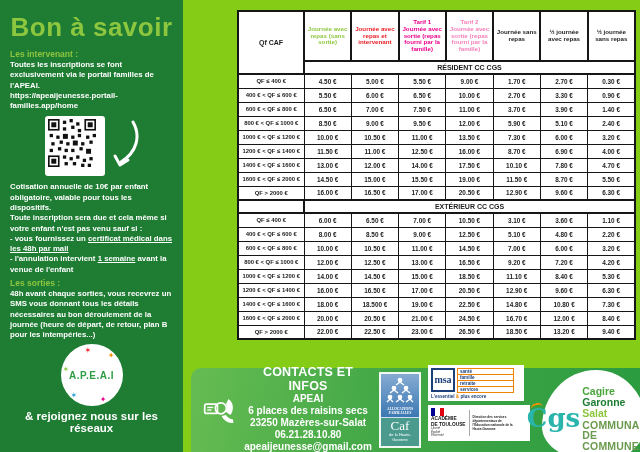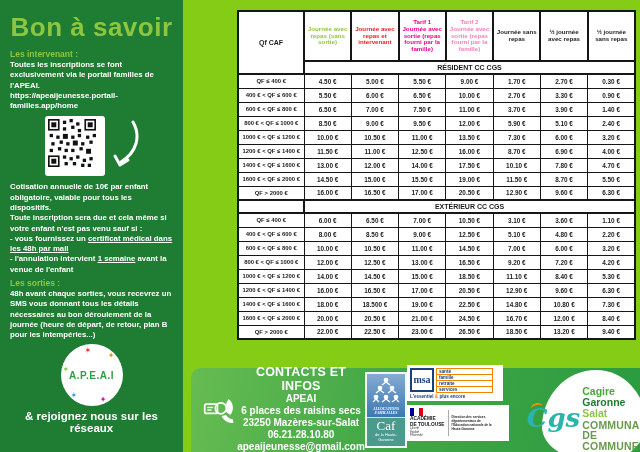--- a/index.html
+++ b/index.html
@@ -41,21 +41,21 @@
   .band-row{height:13px;}
   .band{border-width:2px;font-size:7px;font-weight:800;text-align:center;color:#1c1c1c;}
   .corner-empty{border-width:2px;}
   .data-row{height:14px;}
   .row-label{font-size:5.9px;font-weight:700;text-align:center;}
   .val{font-size:6.4px;font-weight:700;text-align:center;}
 
   
   .footer{position:absolute;left:191px;top:368px;width:449px;height:84px;
     background:linear-gradient(100deg,#66bc52,#43a847 42%,#2c9c40 95%);
-    border-radius:10px 0 0 0;display:flex;align-items:center;box-sizing:border-box;padding:0 0 0 12px;}
+    border-radius:10px 0 0 0;display:flex;align-items:center;box-sizing:border-box;padding:0 0 0 12px;gap:7px;}
   .contact-icon svg{width:34px;height:28px;display:block;}
   .contact{color:#fff;text-align:center;width:128px;flex:none;}
   .contact .h{font-size:12.5px;font-weight:800;letter-spacing:.2px;line-height:1.05;}
   .contact .l{font-size:10px;font-weight:700;line-height:1.22;}
   .caf{width:42px;height:76px;flex:none;border:2px solid #f2f7f2;box-sizing:border-box;
     background:linear-gradient(#86abd3,#2f6fad 70%);display:flex;flex-direction:column;align-items:center;}
   .caf svg{width:30px;height:30px;margin-top:2px;}
   .caf .alloc{color:#fff;font-family:"Liberation Serif",serif;font-style:italic;font-size:3.8px;font-weight:700;
     text-align:center;line-height:1.15;margin:1px 0;}
   .caf .low{background:#4a9b8e;width:100%;flex:1;border-top:1px solid #cfe0ee;color:#fff;text-align:center;}
@@ -72,21 +72,21 @@
   .msa-tag{font-size:4.6px;color:#1b3f7a;font-weight:700;margin-top:1px;}
   .msa-tag .amp{color:#f08300;}
   .academie{width:102px;height:36px;background:#fff;display:flex;align-items:center;gap:3px;box-sizing:border-box;padding:2px 3px;}
   .flag{width:13px;height:8px;background:linear-gradient(to right,#000091 33%,#fff 33% 66%,#e1000f 66%);}
   .acad-name{font-size:4.8px;font-weight:800;color:#111;line-height:1.1;}
   .acad-motto{font-size:3px;font-style:italic;color:#333;line-height:1.2;}
   .acad-div{width:1px;height:26px;background:#aaa;}
   .acad-desc{font-size:3.2px;color:#222;font-weight:700;line-height:1.25;width:44px;}
   .cgs-blob{position:absolute;right:-6px;bottom:-10px;width:104px;height:92px;background:#fff;
     border-radius:52% 48% 46% 54%/62% 58% 42% 38%;display:flex;align-items:center;justify-content:center;gap:2px;padding-top:6px;box-sizing:border-box;}
-  .cgs-script{font-family:"DejaVu Serif",serif;font-style:italic;font-weight:700;font-size:26px;color:#29b5ac;position:relative;line-height:.9;}
+  .cgs-script{font-family:"DejaVu Serif",serif;font-weight:700;font-size:26px;color:#29b5ac;position:relative;line-height:.9;}
   .cgs-script .arc{position:absolute;top:-4px;left:4px;width:12px;height:7px;border-top:2.5px solid #f39200;border-radius:50%;transform:rotate(-12deg);}
   .cgs-words div{font-weight:800;font-size:10.5px;line-height:1.02;}
   .cgs-w1{color:#4aa63c;}.cgs-w2{color:#1c7d31;}.cgs-w3{color:#8dc63f;}
   .cgs-cap{font-size:3px;color:#6a9a4d;letter-spacing:.2px;margin-top:1px;}
 </style>
 </head>
 <body>
 
 <div class="page">
 

